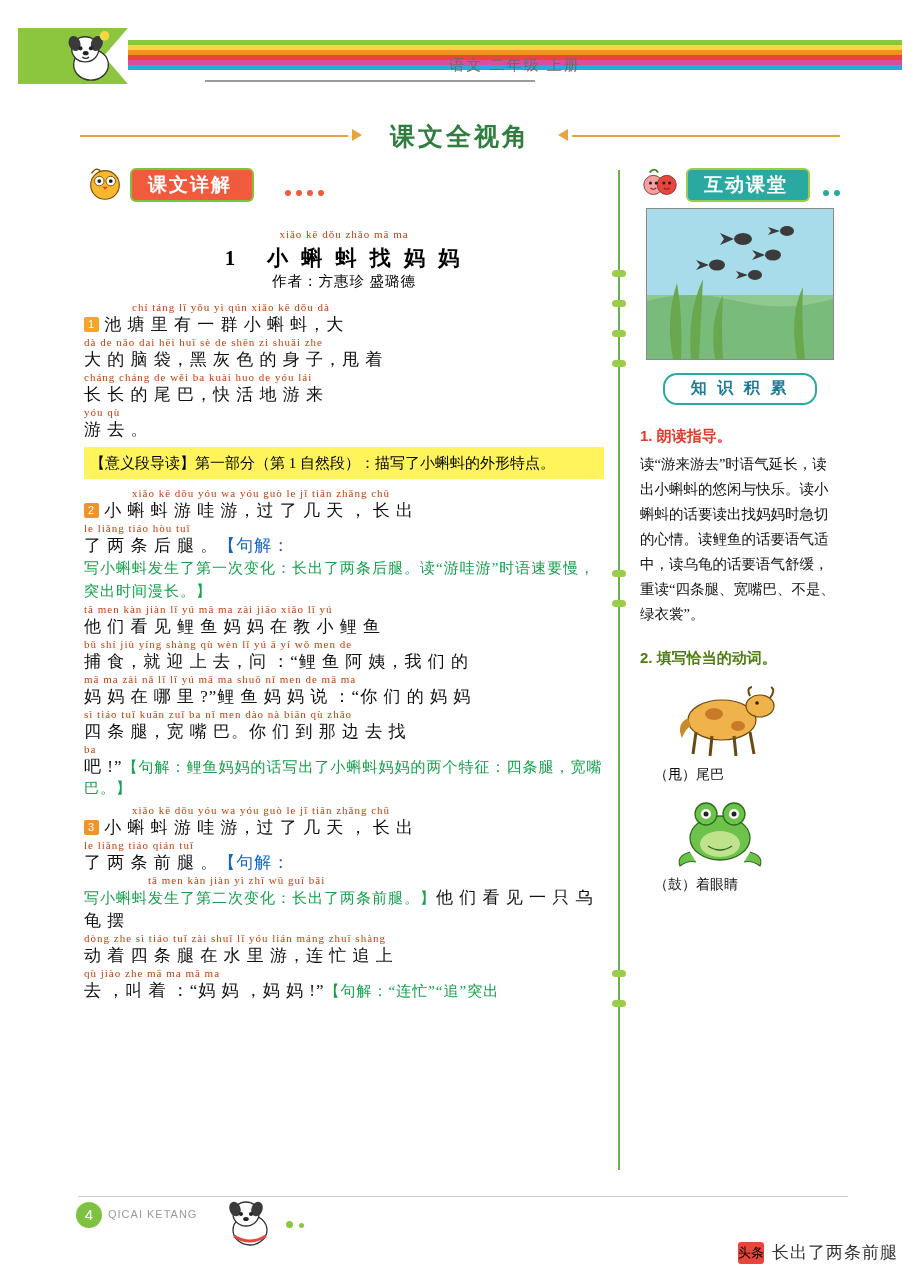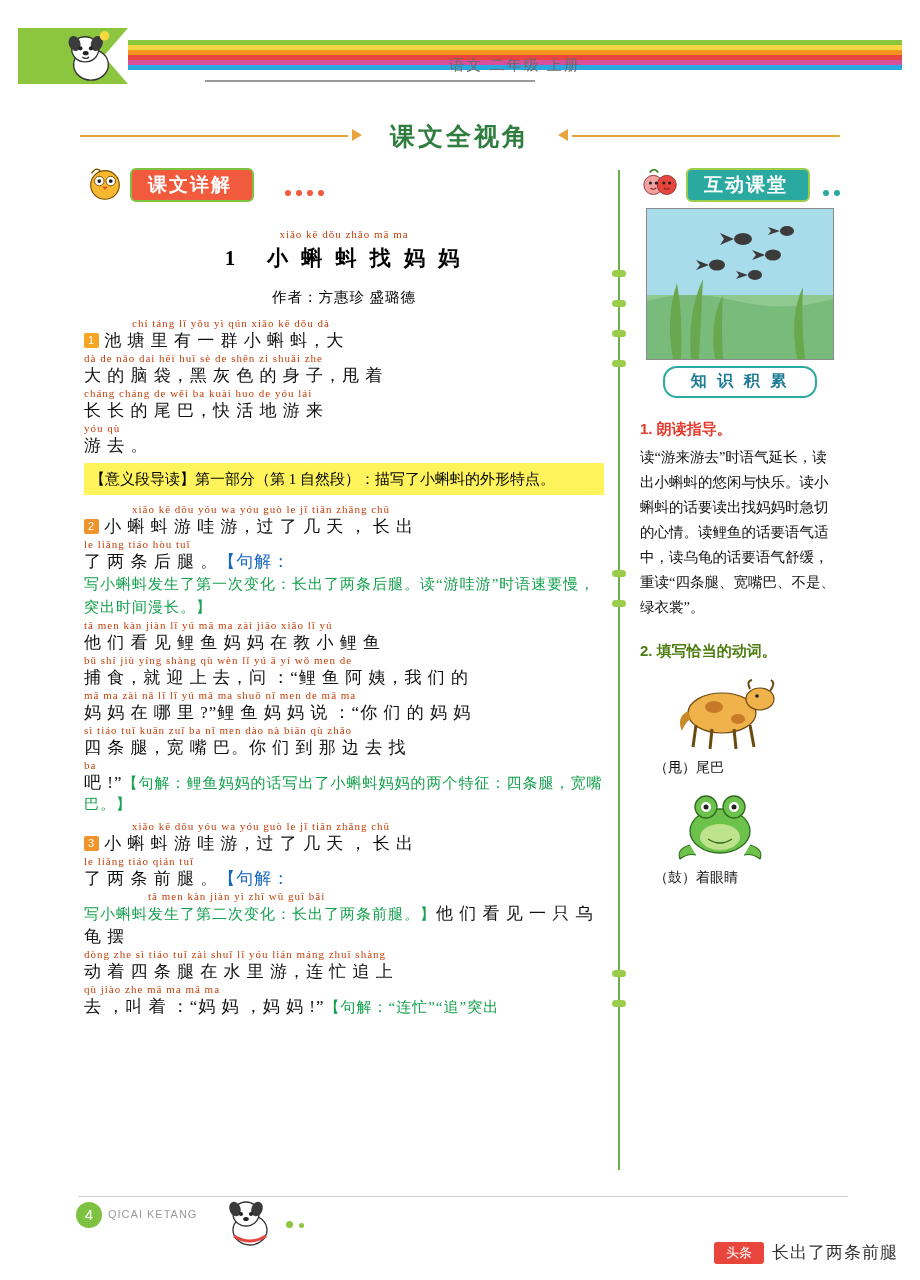--- a/index.html
+++ b/index.html
@@ -96,21 +96,21 @@
   }
   .hanzi{
     font-size:17px;color:#111;letter-spacing:1px;
   }
   .center{text-align:center;}
 
   .title-line{
     text-align:center;font-size:21px;font-weight:bold;letter-spacing:4px;margin-top:4px;
   }
   .author{
-    text-align:center;font-size:14.5px;margin-top:16px;letter-spacing:1px;
+    text-align:center;font-size:14.5px;margin-top:0;letter-spacing:1px;
   }
 
   .numbox{
     display:inline-block;width:15px;height:15px;line-height:15px;text-align:center;
     background:#f5a623;color:#fff;font-size:11px;border-radius:2px;vertical-align:2px;
     font-family:"Liberation Sans",sans-serif;
   }
   .numbox.o{background:#f0932b;}
 
   .highlight{
@@ -119,21 +119,21 @@
   .green-note{color:#14a04c;}
   .blue-note{color:#1566c0;}
 
   
   .pic{
     width:186px;height:150px;border:1px solid #8a8a8a;margin:2px auto 0 auto;
     background:linear-gradient(#bfe3f0 0%, #8fd3c8 55%, #cfe3b0 100%);
     position:relative;overflow:hidden;
   }
   .know-title{
-    margin:6px auto 0 auto;width:150px;height:28px;border:2px solid #2aa9a0;border-radius:14px;
+    margin:13px auto 0 auto;width:150px;height:28px;border:2px solid #2aa9a0;border-radius:14px;
     text-align:center;line-height:26px;color:#1e7a95;font-weight:bold;font-size:16px;letter-spacing:3px;
     background:#fff;font-family:"Liberation Sans",sans-serif;
   }
   .know-box{
     margin:8px 0 0 0;width:186px;background:#d9f0fb;border:1px solid #7fc7e8;
     padding:10px 10px;font-size:14.5px;line-height:24px;color:#111;
   }
   .u{text-decoration:underline;}
   .rtitle{
     color:#e23b2e;font-size:15px;font-weight:bold;margin:22px 0 6px 0;
@@ -156,21 +156,21 @@
     position:absolute;left:108px;top:20px;font-size:11px;color:#9a9a9a;letter-spacing:1px;
     font-family:"Liberation Sans",sans-serif;
   }
   .foot-dots{position:absolute;left:286px;top:26px;}
   .foot-dots span{display:inline-block;width:7px;height:7px;border-radius:50%;background:#8cc63e;margin-right:6px;}
   .wm{
     position:absolute;right:22px;bottom:16px;font-size:17px;color:#333;letter-spacing:1px;
     font-family:"Liberation Sans",sans-serif;display:flex;align-items:center;gap:8px;
   }
   .wm .tt{
-    background:#e8453c;color:#ffffff;font-size:13px;padding:2px 12px;border-radius:3px;letter-spacing:0;
+    background:#e8453c;color:#000000;font-size:13px;padding:2px 0;border-radius:3px;letter-spacing:0;
   }
 </style>
 </head>
 <body>
 
 <div class="page">
 
   <div class="header-bar">
     <div class="hdr-green"></div>
 

